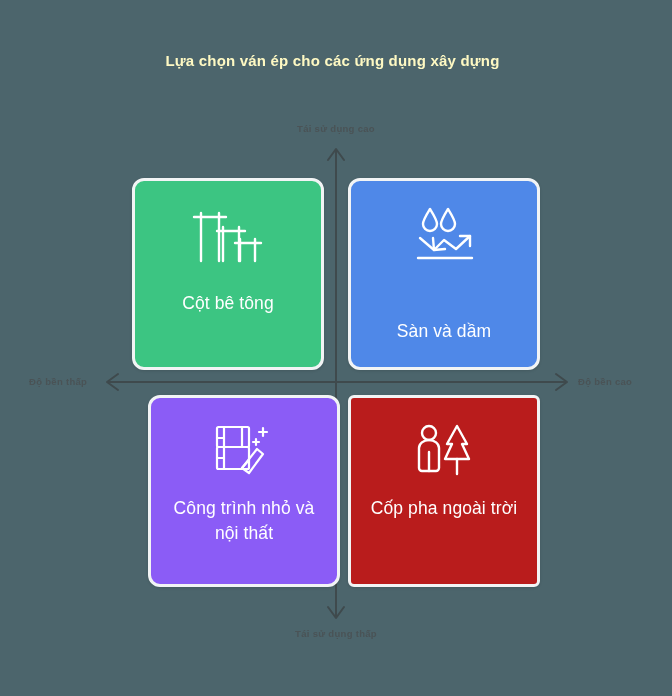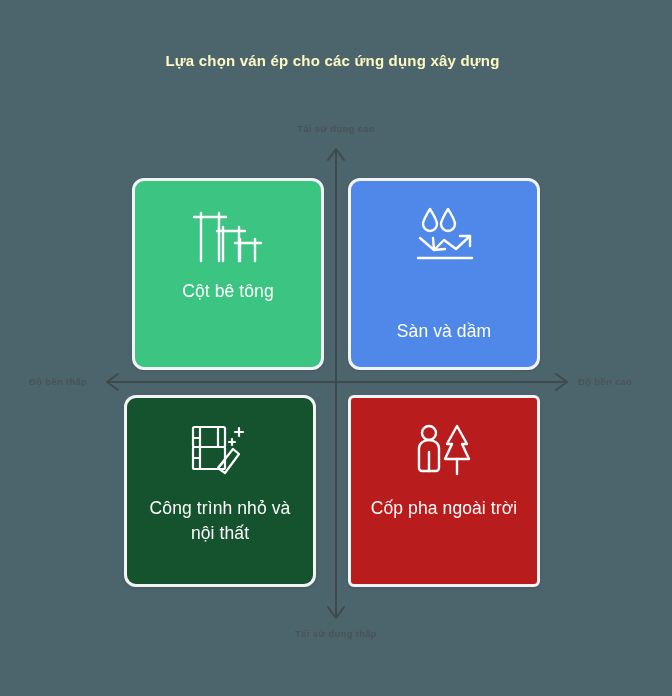--- a/index.html
+++ b/index.html
@@ -80,23 +80,23 @@
     height: 192px;
     border-radius: 12px;
     border: 3px solid #f2f4f5;
     box-sizing: border-box;
     display: flex;
     flex-direction: column;
     align-items: center;
     justify-content: flex-start;
     box-shadow: 0 1px 3px rgba(0,0,0,0.12);
   }
-  .card-tl { left: 132px; top: 178px; background: #3cc582; }
+  .card-tl { left: 132px; top: 178px; background: #3cc582; gap: 12px; }
   .card-tr { left: 348px; top: 178px; background: #4f88e8; gap: 40px; }
-  .card-bl { left: 124px; top: 395px; background: #14532d; }
+  .card-bl { left: 148px; top: 395px; background: #8b5cf6; }
   .card-br { left: 348px; top: 395px; background: #b91c1c; border-radius: 6px; }
 
   .card-icon {
     margin-top: 22px;
     height: 62px;
     display: flex;
     align-items: center;
     justify-content: center;
   }
   .card-label {

